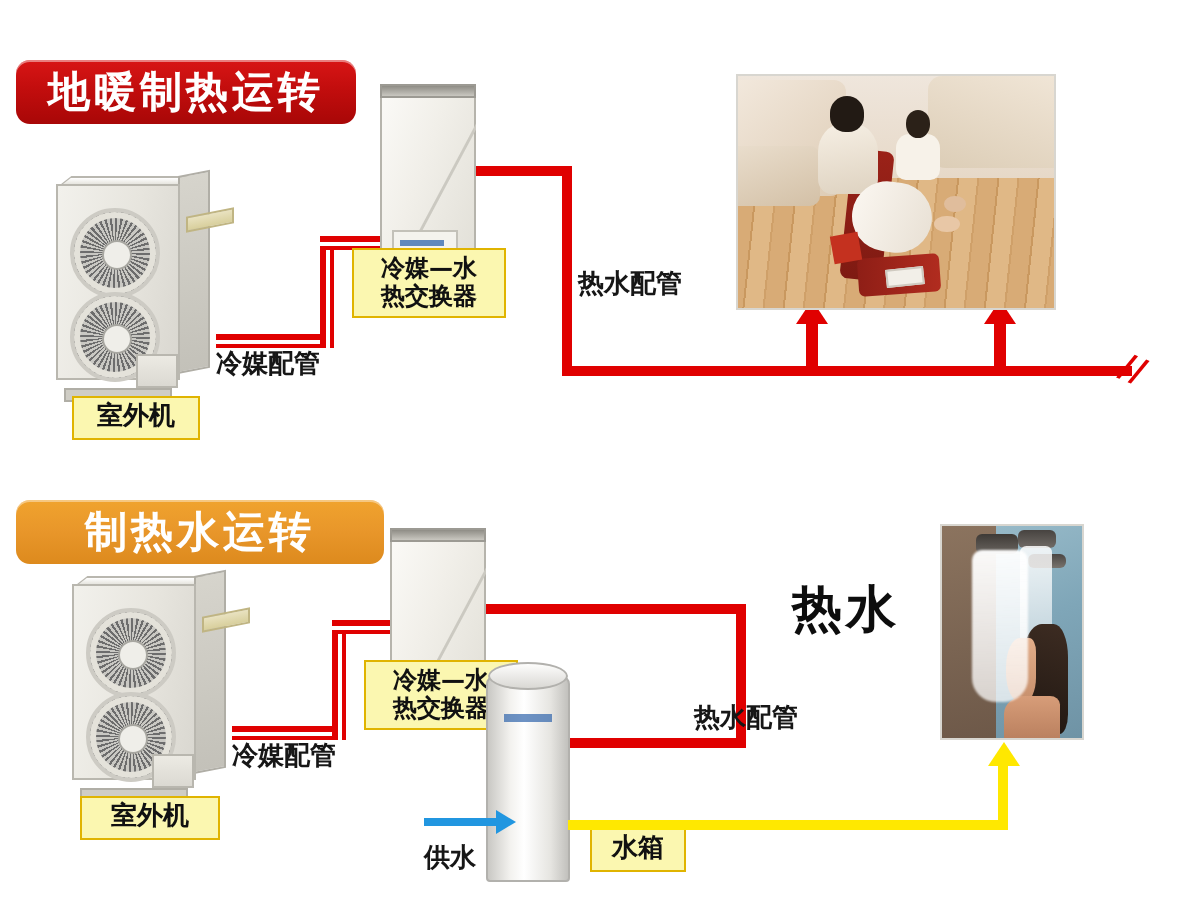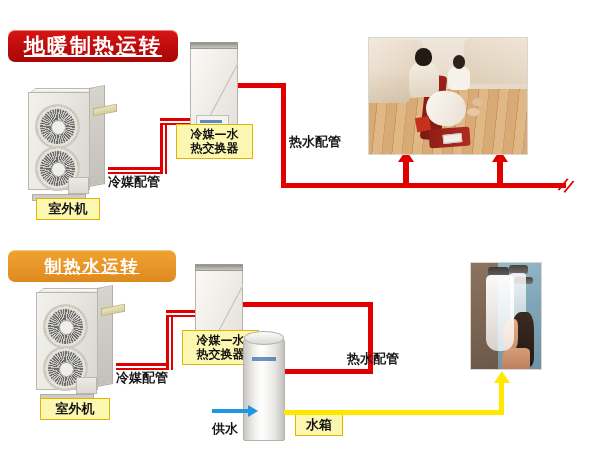--- a/index.html
+++ b/index.html
@@ -11,29 +11,29 @@
     overflow:hidden;
     position:relative;
   }
   #stage { position:absolute; inset:0; }
   .abs { position:absolute; }
 
   
   .banner {
     color:#fff; font-weight:bold; letter-spacing:2px;
     display:flex; align-items:center; justify-content:center;
-    border-radius:7px; white-space:nowrap;text-decoration:underline;
+    border-radius:7px; white-space:nowrap;
   }
   .banner-red {
     left:8px; top:30px; width:170px; height:32px; font-size:21px;
     background:linear-gradient(180deg,#d81515 0%,#c20d0d 45%,#a80707 100%);
     box-shadow:inset 0 1px 0 rgba(255,255,255,.45);
   }
   .banner-orange {
-    left:8px; top:250px; width:168px; height:32px; font-size:17px;
+    left:8px; top:250px; width:184px; height:32px; font-size:21px;
     background:linear-gradient(180deg,#f0a32e 0%,#e8962a 50%,#dd8a1d 100%);
     box-shadow:inset 0 1px 0 rgba(255,255,255,.4);
   }
 
   
   .ybox {
     background:#fbf7b0; border:1.5px solid #e0b400;
     color:#111; font-weight:bold; text-align:center;
     display:flex; flex-direction:column; align-items:center; justify-content:center;
     line-height:1.12; white-space:nowrap;
@@ -371,14 +371,15 @@
     <div class="sh-head1"></div>
     <div class="sh-head2"></div>
     <div class="sh-head3"></div>
     <div class="sh-water2"></div>
     <div class="sh-hair"></div>
     <div class="sh-face"></div>
     <div class="sh-shoul"></div>
     <div class="sh-water"></div>
   </div>
 
+  <div class="abs bigcap" style="left:396px; top:288px;">热水</div>
 
 </div>
 
 </body></html>

